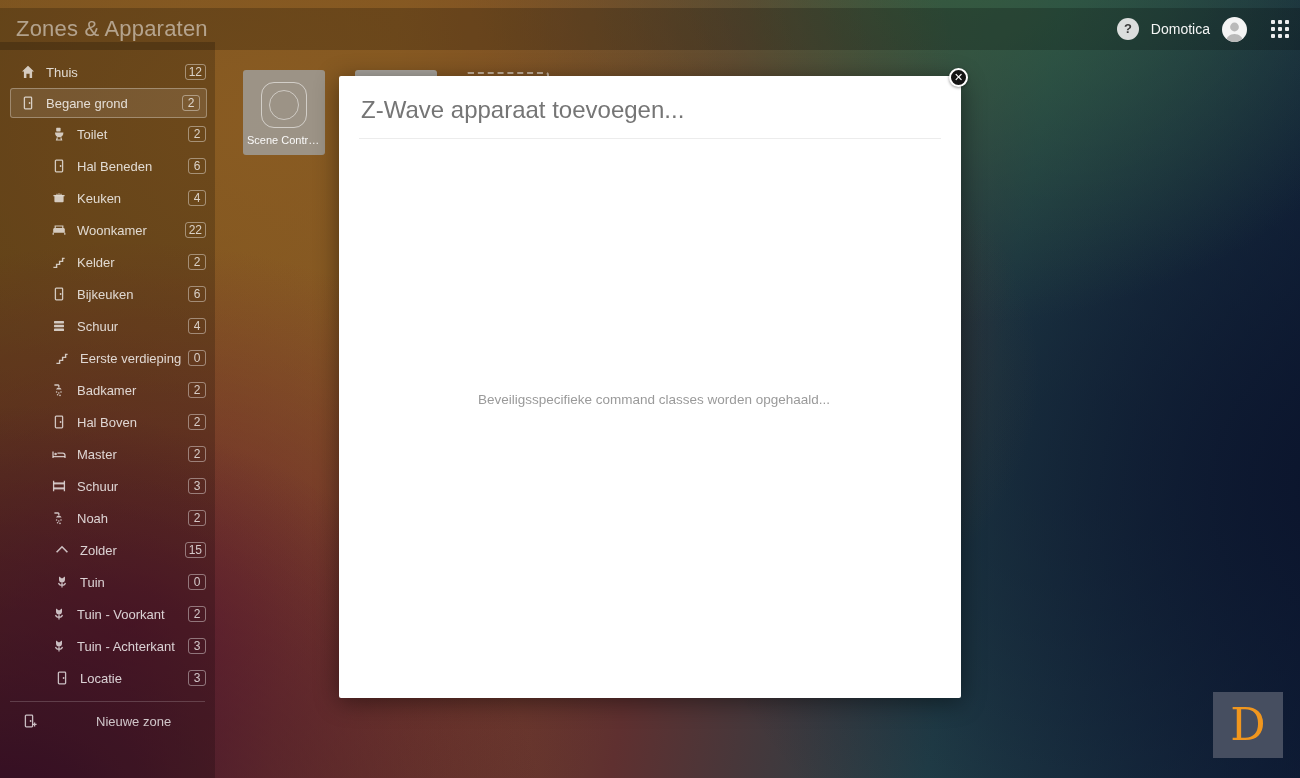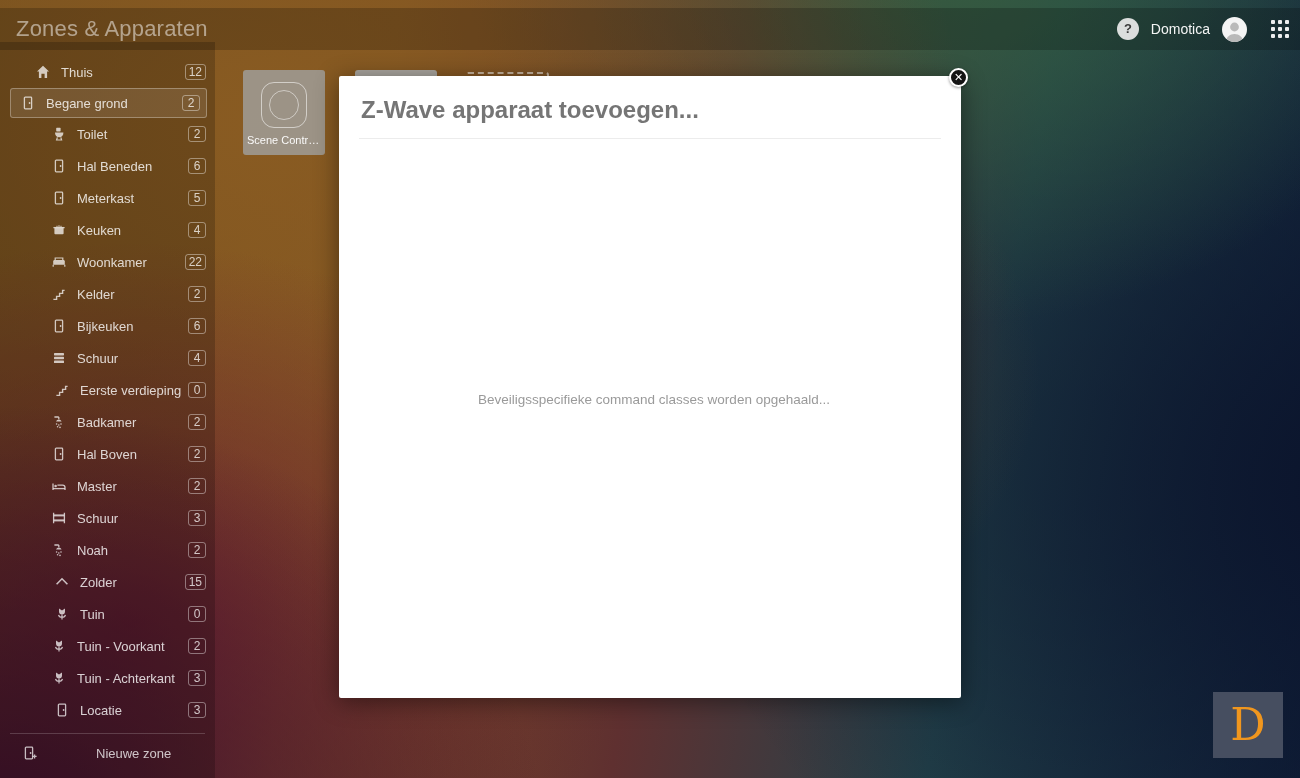--- a/index.html
+++ b/index.html
@@ -61,21 +61,21 @@
     color:rgba(255,255,255,0.80); font-size:13px;
   }
   .zone-row .z-icon { width:16px; height:16px; flex:0 0 16px; opacity:.85; }
   .zone-row .z-icon svg { width:16px; height:16px; display:block; }
   .zone-row .z-label { margin-left:10px; flex:1 1 auto; white-space:nowrap; overflow:hidden; }
   .zone-row .z-badge {
     margin-right:9px; min-width:18px; height:16px; padding:0 3px;
     border:1px solid rgba(255,255,255,0.40); border-radius:3px;
     color:rgba(255,255,255,0.75); font-size:12px; line-height:14px; text-align:center;
   }
-  .lvl1 { padding-left:35px; }
+  .lvl1 { padding-left:20px; }
   .lvl2 { padding-left:54px; }
   .lvl3 { padding-left:51px; }
   .zone-row.selected {
     margin:0 8px 0 10px; height:30px;
     background:rgba(255,255,255,0.10);
     border:1px solid rgba(255,255,255,0.30); border-radius:3px;
   }
   .zone-row.selected.lvl2 { padding-left:9px; }
   .zone-row.selected .z-badge { margin-right:6px; }
   .sidebar-sep {
@@ -118,21 +118,21 @@
     cursor:pointer;
   }
 
   
   .modal {
     position:absolute; left:339px; top:76px; width:622px; height:622px;
     background:#ffffff; border-radius:2px; z-index:40;
     box-shadow:0 4px 24px rgba(0,0,0,0.45);
   }
   .modal-title {
-    margin:20px 22px 0 22px; font-size:24px; font-weight:700; color:#757575;
+    margin:20px 22px 0 22px; font-size:24px; font-weight:400; color:#757575;
   }
   .modal-divider { margin:14px 20px 0 20px; border-top:1px solid #ececec; }
   .modal-status {
     position:absolute; left:8px; right:0; top:316px; text-align:center;
     font-size:13.5px; color:#9a9a9a;
   }
   .modal-close {
     position:absolute; top:-8px; right:-7px; width:19px; height:19px;
     background:#141414; border:2px solid #ffffff; border-radius:50%;
     color:#ffffff; font-size:11px; line-height:15px; text-align:center;
@@ -218,30 +218,20 @@
               <rect x="4.4" y="2.2" width="7.2" height="11.6" rx="0.8" stroke="rgba(255,255,255,0.85)" stroke-width="1.3"></rect>
               <circle cx="9.6" cy="8" r="0.9" fill="rgba(255,255,255,0.85)"></circle>
             </svg>
           </span>
           <span class="z-label">Hal Beneden</span>
           <span class="z-badge">6</span>
         </div>
         <div class="zone-row lvl3">
           <span class="z-icon">
             <svg viewBox="0 0 16 16" fill="none">
-              <rect x="4.4" y="2.2" width="7.2" height="11.6" rx="0.8" stroke="rgba(255,255,255,0.85)" stroke-width="1.3"></rect>
-              <circle cx="9.6" cy="8" r="0.9" fill="rgba(255,255,255,0.85)"></circle>
-            </svg>
-          </span>
-          <span class="z-label">Meterkast</span>
-          <span class="z-badge">5</span>
-        </div>
-        <div class="zone-row lvl3">
-          <span class="z-icon">
-            <svg viewBox="0 0 16 16" fill="none">
               <path d="M2.4 5.6h11.2" stroke="rgba(255,255,255,0.85)" stroke-width="1.3"></path>
               <rect x="3.4" y="5.6" width="9.2" height="6.6" rx="1" fill="rgba(255,255,255,0.85)"></rect>
               <path d="M6 3.8v1.4M8 3.2v2M10 3.8v1.4" stroke="rgba(255,255,255,0.85)" stroke-width="1.1"></path>
             </svg>
           </span>
           <span class="z-label">Keuken</span>
           <span class="z-badge">4</span>
         </div>
         <div class="zone-row lvl3">
           <span class="z-icon">

